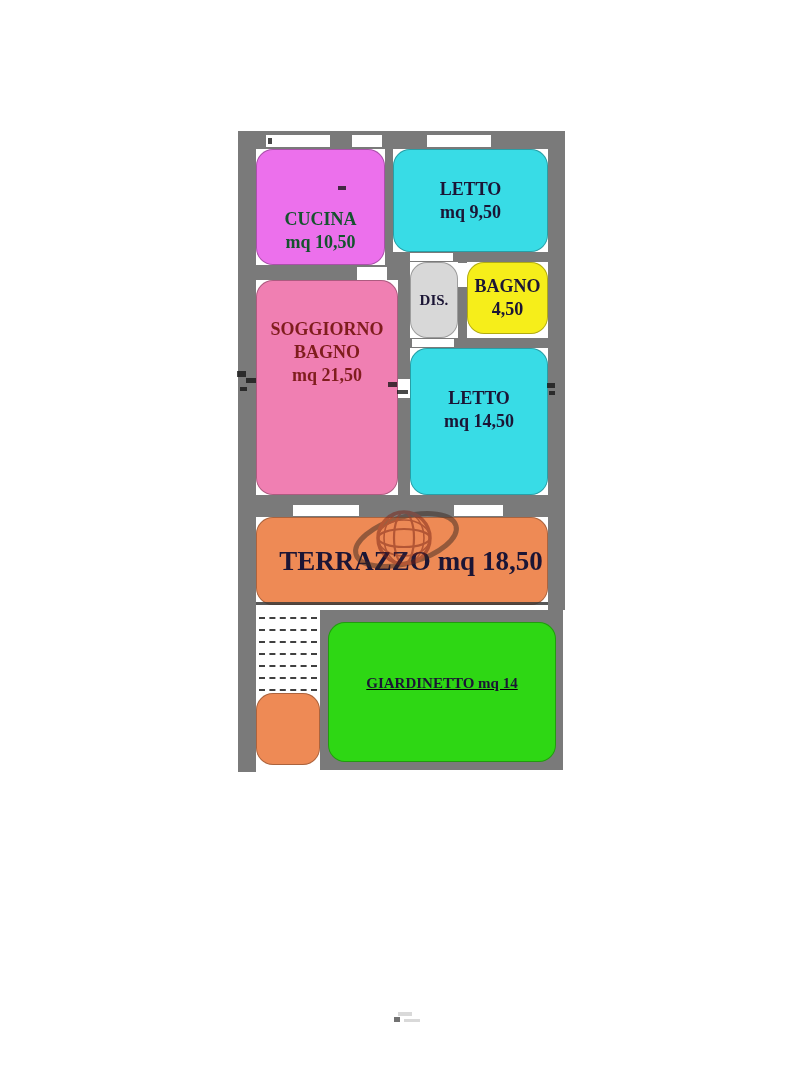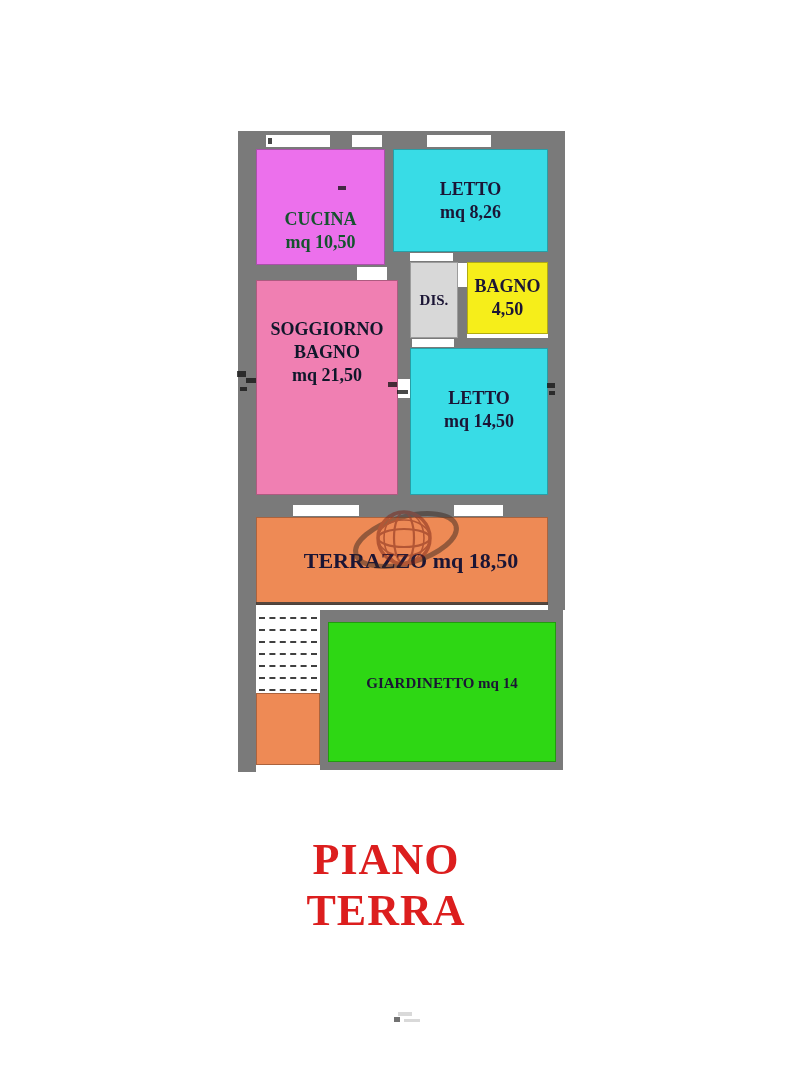--- a/index.html
+++ b/index.html
@@ -1,23 +1,23 @@
 <!DOCTYPE html>
 <html><head>
 <meta charset="utf-8">
 <style>
   html,body{margin:0;padding:0;background:#fff;}
   .page{position:relative;width:807px;height:1070px;background:#ffffff;overflow:hidden;
         font-family:"Liberation Serif",serif;}
   .wall{position:absolute;background:#7a7a7a;}
   .gap{position:absolute;background:#ffffff;}
   .room{position:absolute;display:flex;align-items:center;justify-content:center;
-        text-align:center;font-weight:bold;box-shadow:inset 0 0 0 1px rgba(0,0,0,.28);}
+        text-align:center;font-weight:bold;box-shadow:inset 0 0 0 1px rgba(0,0,0,.28);border-radius:17px;}
   .rlabel{font-size:18px;line-height:23px;}
-  .rlabel.big{font-size:22px;line-height:26px;}
+  .rlabel.big{font-size:27px;line-height:26px;}
   .rlabel.mid{font-size:15px;line-height:23px;}
   .stairs{position:absolute;background:#ffffff;overflow:hidden;}
   .stair-step{height:0;border-top:2px dashed #1f1f1f;margin:10px 3px 0;opacity:.85;}
   .scrib{position:absolute;background:#141414;opacity:.78;}
   .faint{position:absolute;background:#cfcfcf;opacity:.8;}
   .darkline{position:absolute;background:#3a3a3a;opacity:.85;}
   .title{position:absolute;left:238px;top:834px;width:296px;text-align:center;
          font-weight:bold;font-size:44px;letter-spacing:1px;font-family:"Liberation Serif",serif;}
   .wm{position:absolute;left:346px;top:491px;}
 </style>
@@ -56,39 +56,39 @@
   <div class="room" style="left: 256px; top: 149px; width: 129px; height: 116px; background: rgb(236, 112, 236);">
     <div class="rlabel" style="transform: translateY(24px); color: #14532d;">
       <div>CUCINA</div>
       <div>mq 10,50</div>
     </div>
   </div>
 
   <div class="room" style="left: 393px; top: 149px; width: 155px; height: 103px; background: rgb(56, 220, 230);">
     <div class="rlabel" style="color: rgb(27, 21, 53);">
       <div>LETTO</div>
-      <div>mq 8,26</div>
+      <div>mq 9,50</div>
     </div>
   </div>
 
   <div class="room" style="left: 410px; top: 262px; width: 48px; height: 76px; background: rgb(216, 216, 216);">
     <div class="rlabel mid" style="color: rgb(27, 21, 53);">
       <div>DIS.</div>
     </div>
   </div>
 
   <div class="room" style="left: 467px; top: 262px; width: 81px; height: 72px; background: rgb(246, 238, 26);">
     <div class="rlabel" style="color: rgb(27, 21, 53);">
       <div>BAGNO</div>
       <div>4,50</div>
     </div>
   </div>
 
   <div class="room" style="left: 256px; top: 280px; width: 142px; height: 215px; background: rgb(240, 127, 178);">
-    <div class="rlabel" style="transform: translateY(-35px); color: #0f172a;">
+    <div class="rlabel" style="transform: translateY(-35px); color: #7f1d1d;">
       <div>SOGGIORNO</div>
       <div>BAGNO</div>
       <div>mq 21,50</div>
     </div>
   </div>
 
   <div class="room" style="left: 410px; top: 348px; width: 138px; height: 147px; background: rgb(56, 220, 230);">
     <div class="rlabel" style="transform: translateY(-12px); color: rgb(27, 21, 53);">
       <div>LETTO</div>
       <div>mq 14,50</div>
@@ -105,21 +105,21 @@
     <div class="stair-step"></div>
     <div class="stair-step"></div>
     <div class="stair-step"></div>
     <div class="stair-step"></div>
     <div class="stair-step"></div>
     <div class="stair-step"></div>
   </div>
 
   <div class="room" style="left: 256px; top: 693px; width: 64px; height: 72px; background: rgb(238, 138, 85);"></div>
 
-  <div class="room" style="left: 328px; top: 622px; width: 228px; height: 140px; background: rgb(46, 215, 20);">
+  <div class="room" style="left: 328px; top: 622px; width: 228px; height: 140px; background: rgb(46, 215, 20); text-decoration: underline;">
     <div class="rlabel mid" style="transform: translateY(-9px); color: rgb(27, 21, 53);">GIARDINETTO mq 14</div>
   </div>
 
   <svg class="wm" width="120" height="100" viewBox="0 0 120 100">
     <g opacity="0.5">
       <ellipse cx="60" cy="49" rx="52" ry="23" fill="none" stroke="#3c2a22" stroke-width="5" transform="rotate(-16 60 49)"></ellipse>
       <circle cx="58" cy="47" r="26" fill="rgba(210,130,95,0.12)" stroke="#7a2416" stroke-width="3.5"></circle>
       <ellipse cx="58" cy="47" rx="10" ry="26" fill="none" stroke="#7a2416" stroke-width="2.2"></ellipse>
       <ellipse cx="58" cy="47" rx="20" ry="26" fill="none" stroke="#7a2416" stroke-width="1.6"></ellipse>
       <ellipse cx="58" cy="47" rx="26" ry="9" fill="none" stroke="#7a2416" stroke-width="2.2"></ellipse>
@@ -133,15 +133,14 @@
   <div class="scrib" style="left:388px;top:382px;width:9px;height:5px;"></div>
   <div class="scrib" style="left:397px;top:390px;width:11px;height:4px;"></div>
   <div class="scrib" style="left:547px;top:383px;width:8px;height:5px;"></div>
   <div class="scrib" style="left:549px;top:391px;width:6px;height:4px;"></div>
   <div class="scrib" style="left:268px;top:138px;width:4px;height:6px;"></div>
   <div class="scrib" style="left:338px;top:186px;width:8px;height:4px;"></div>
   <div class="faint" style="left:398px;top:1012px;width:14px;height:4px;"></div>
   <div class="faint" style="left:404px;top:1019px;width:16px;height:3px;"></div>
   <div class="scrib" style="left:394px;top:1017px;width:6px;height:5px;opacity:.6;"></div>
 
-  <div class="title" style="color: rgb(220, 30, 30);">PIANO TERRA</div>
 
 </div>
 
 </body></html>

